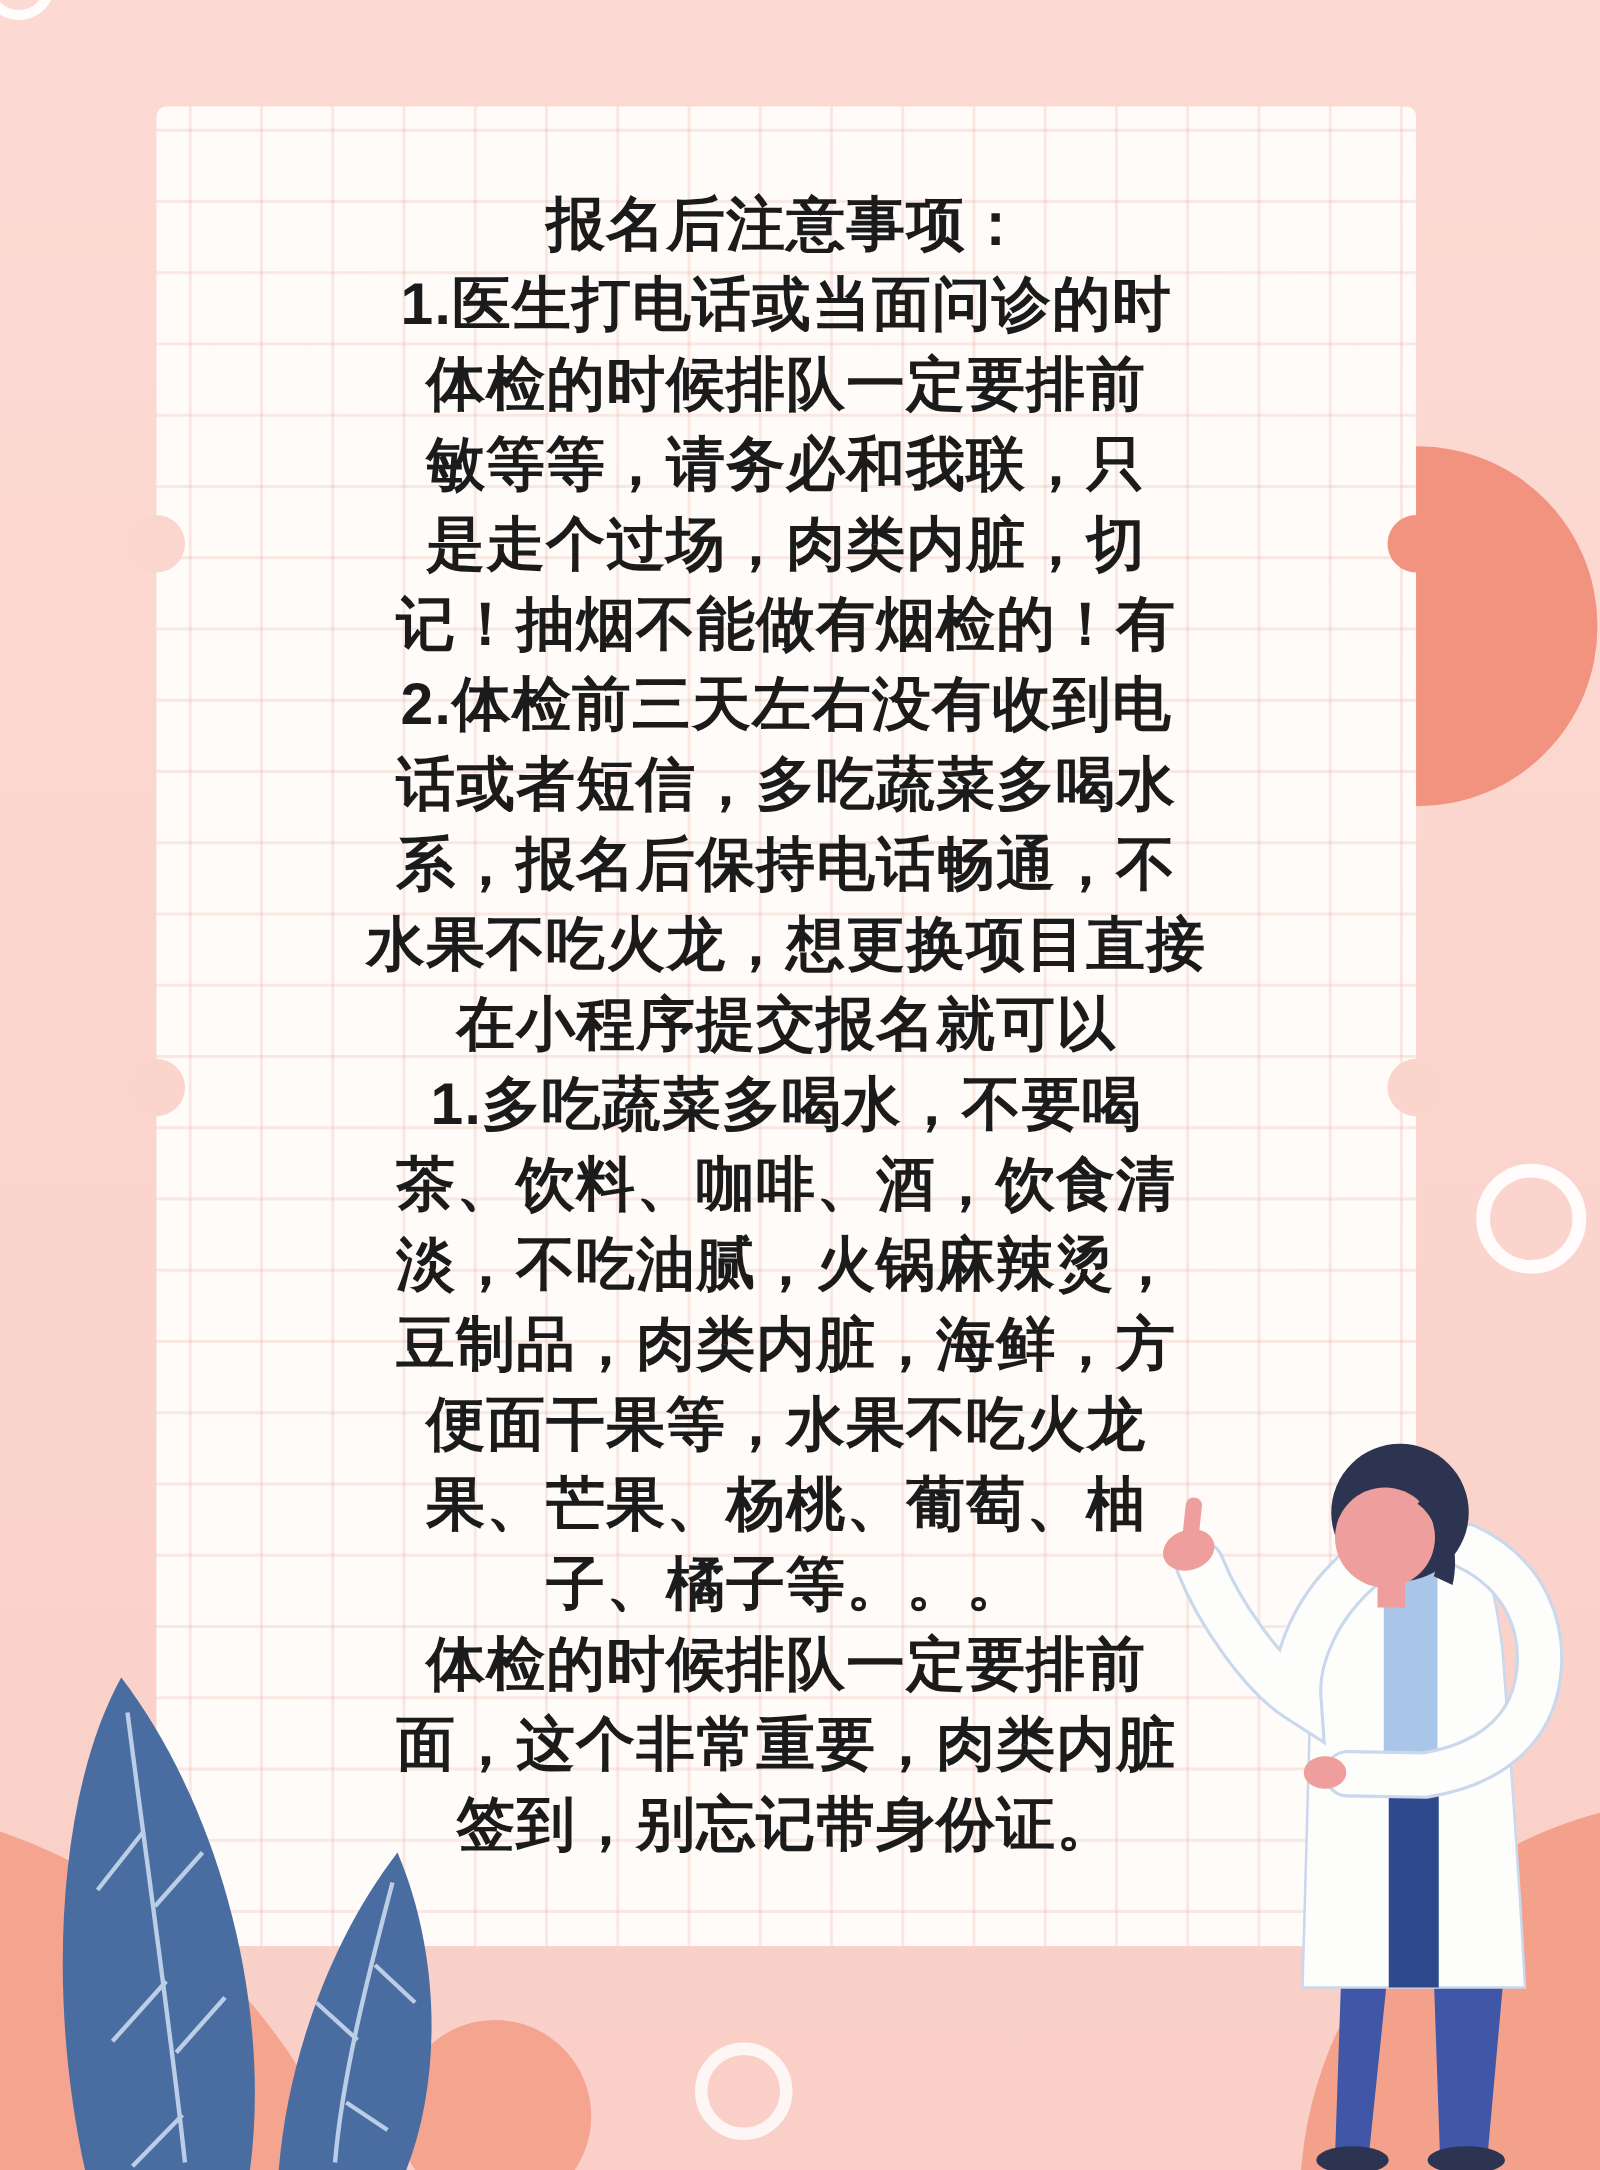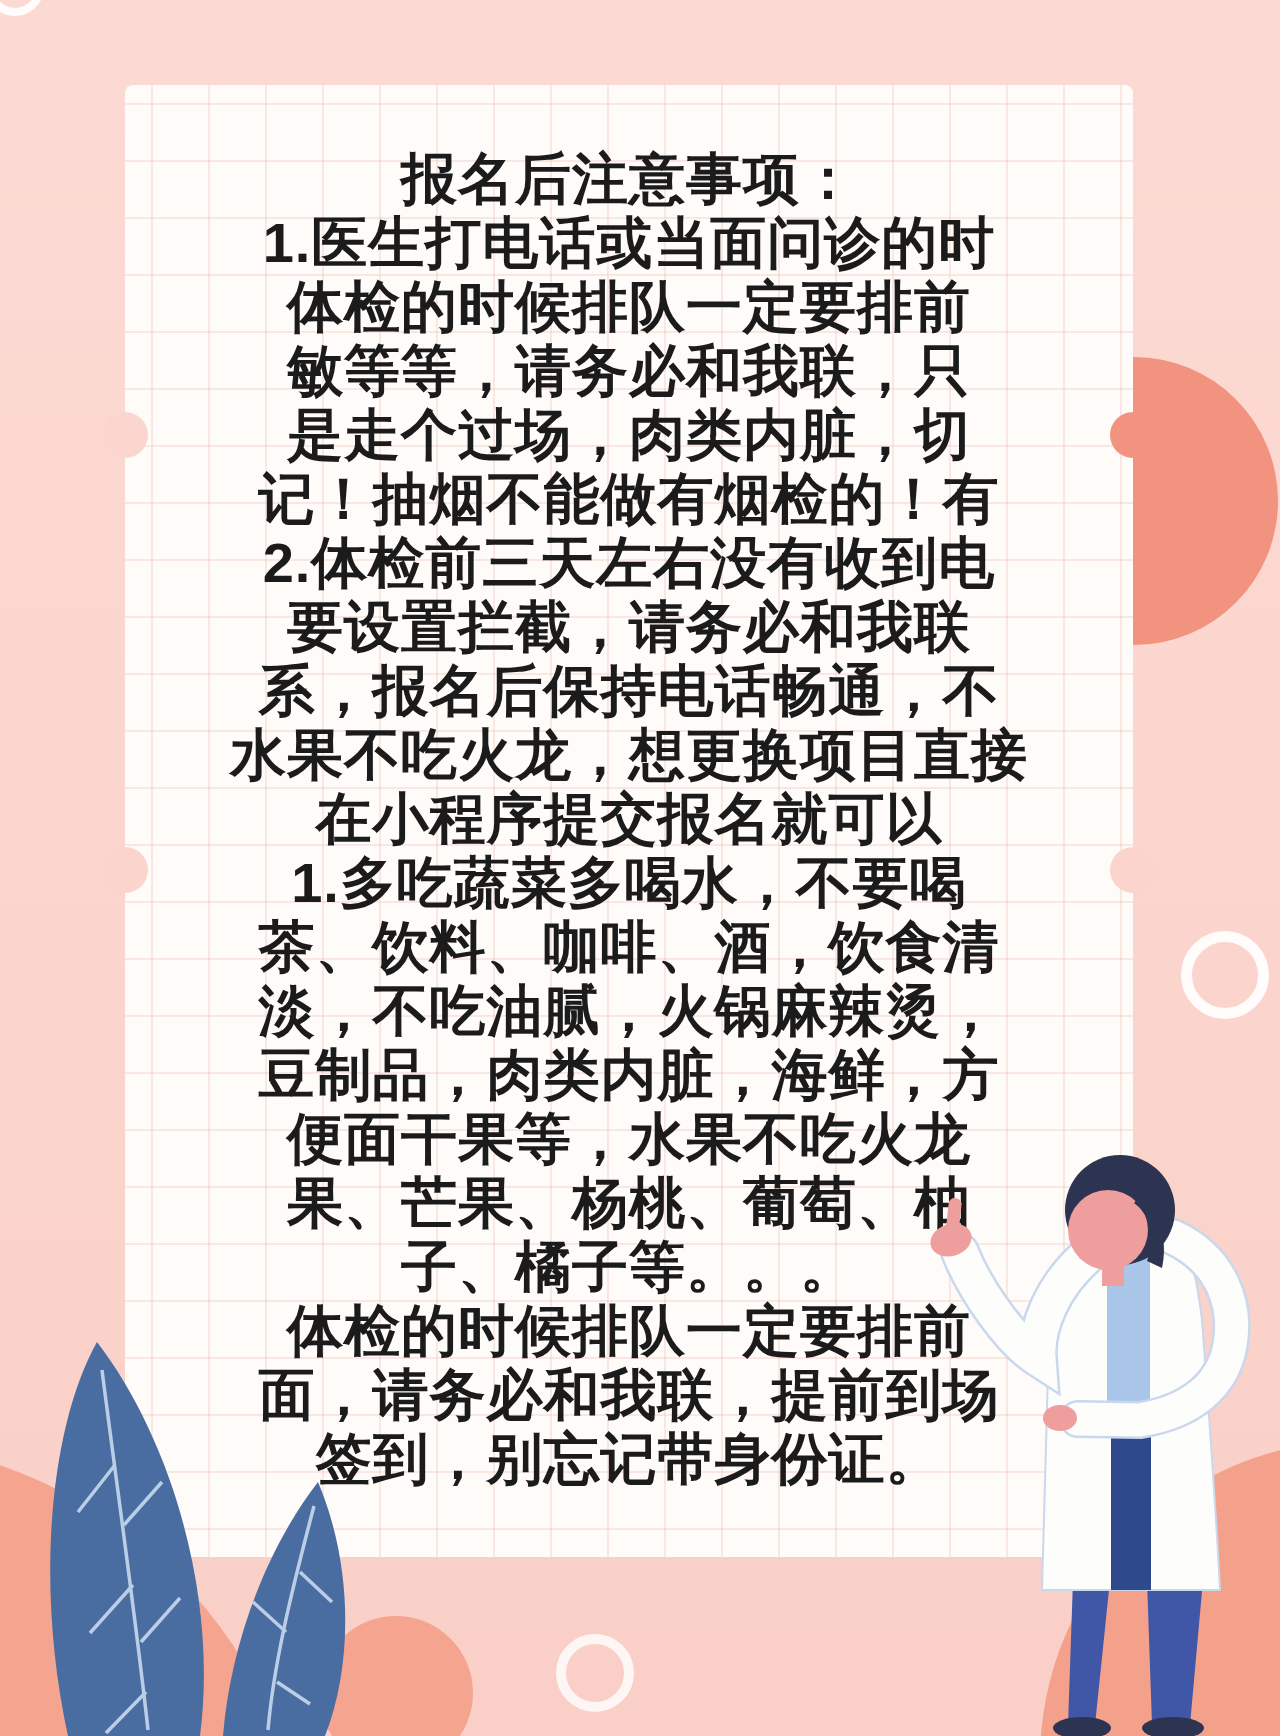--- a/index.html
+++ b/index.html
@@ -40,21 +40,21 @@
   
   .notch{position:absolute;width:46px;height:46px;border-radius:50%;z-index:4;}
   .notch-lt{left:102px;top:412px;background:#fbd6ce;}
   .notch-lb{left:102px;top:847px;background:#fbd4cc;}
   .notch-rt{left:1110px;top:412px;background:#f2937f;}
   .notch-rb{left:1110px;top:847px;background:#fbd4cc;}
   
   .notice-text{
     position:absolute;left:12px;right:12px;top:62px;
     text-align:center;z-index:5;
-    font-weight:700;font-size:56px;line-height:64px;
+    font-weight:700;font-size:47px;line-height:64px;
     color:#1b1b1b;letter-spacing:1px;
   }
   .notice-line{white-space:nowrap;}
   .illustration{position:absolute;z-index:6;}
   .plant-illustration{left:20px;top:1330px;}
   .doctor-illustration{left:890px;top:1040px;}
 </style>
 </head>
 <body>
 
@@ -70,33 +70,33 @@
 
   <div class="card">
     <div class="notice-text">
       <div class="notice-line">报名后注意事项：</div>
       <div class="notice-line">1.医生打电话或当面问诊的时</div>
       <div class="notice-line">体检的时候排队一定要排前</div>
       <div class="notice-line">敏等等，请务必和我联，只</div>
       <div class="notice-line">是走个过场，肉类内脏，切</div>
       <div class="notice-line">记！抽烟不能做有烟检的！有</div>
       <div class="notice-line">2.体检前三天左右没有收到电</div>
-      <div class="notice-line">要设置拦截，请务必和我联</div>
+      <div class="notice-line">话或者短信，多吃蔬菜多喝水</div>
       <div class="notice-line">系，报名后保持电话畅通，不</div>
       <div class="notice-line">水果不吃火龙，想更换项目直接</div>
       <div class="notice-line">在小程序提交报名就可以</div>
       <div class="notice-line">1.多吃蔬菜多喝水，不要喝</div>
       <div class="notice-line">茶、饮料、咖啡、酒，饮食清</div>
       <div class="notice-line">淡，不吃油腻，火锅麻辣烫，</div>
       <div class="notice-line">豆制品，肉类内脏，海鲜，方</div>
       <div class="notice-line">便面干果等，水果不吃火龙</div>
       <div class="notice-line">果、芒果、杨桃、葡萄、柚</div>
       <div class="notice-line">子、橘子等。。。</div>
       <div class="notice-line">体检的时候排队一定要排前</div>
-      <div class="notice-line">面，请务必和我联，提前到场</div>
+      <div class="notice-line">面，这个非常重要，肉类内脏</div>
       <div class="notice-line">签到，别忘记带身份证。</div>
     </div>
   </div>
 
   <div class="notch notch-lt"></div>
   <div class="notch notch-lb"></div>
   <div class="notch notch-rt"></div>
   <div class="notch notch-rb"></div>
 
   <svg class="illustration plant-illustration" width="340" height="406" viewBox="0 0 340 406">

